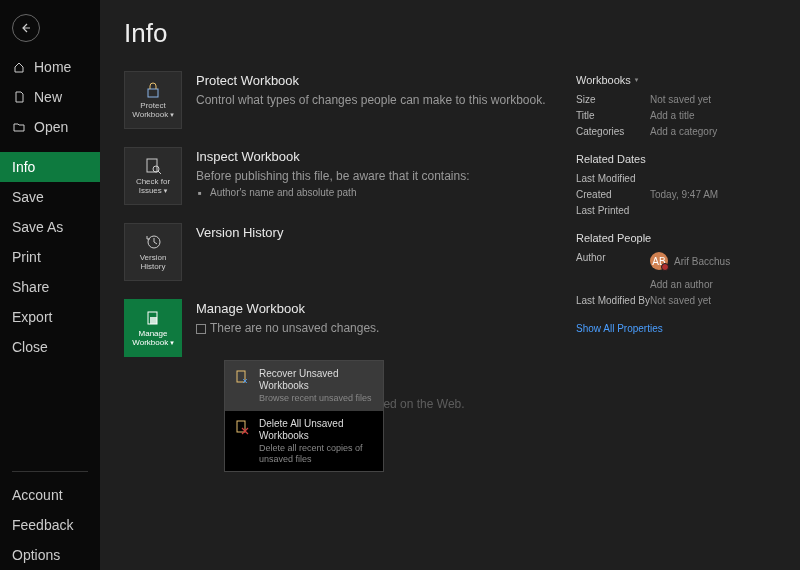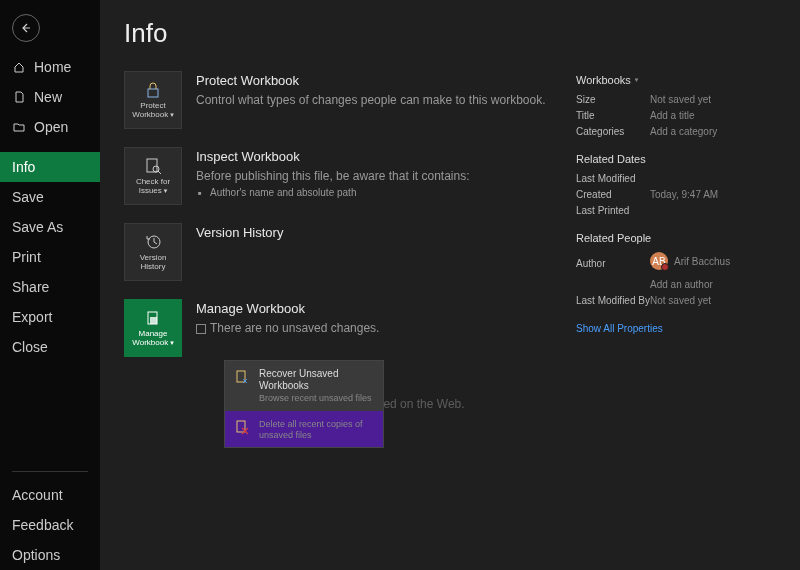--- a/index.html
+++ b/index.html
@@ -23,21 +23,21 @@
 .tile-icon { width: 20px; height: 20px; display: flex; align-items: center; justify-content: center; }
 .tile-label { font-size: 8px; color: #ccc; text-align: center; line-height: 1.1; padding: 0 2px; }
 .tile.active .tile-label { color: #fff; }
 .tile-caret { font-size: 7px; margin-left: 2px;}
 .section-body { flex: 1; padding-top: 2px; }
 .section-title { font-size: 13px; color: #e8e8e8; margin-bottom: 4px; }
 .section-desc { font-size: 12px; color: #999; line-height: 1.4; }
 .bullet-item { font-size: 10px; color: #999; padding-left: 14px; position: relative; margin-top: 2px; }
 .bullet-item::before { content: "■"; position: absolute; left: 2px; font-size: 6px; top: 3px; }
 
-.dropdown { position: absolute; left: 124px; top: 360px; width: 160px; background: #4c1d95; border: 1px solid #444; z-index: 10; }
+.dropdown { position: absolute; left: 124px; top: 360px; width: 160px; background: #000000; border: 1px solid #444; z-index: 10; }
 .dropdown-item { display: flex; gap: 8px; padding: 7px 8px; cursor: pointer; }
 .dropdown-item:first-child { background: #3a3a3a; }
 .dropdown-item .ditem-icon { width: 18px; height: 18px; flex-shrink: 0; display: flex; align-items: center; justify-content: center; }
 .dropdown-item .ditem-text { font-size: 10px; line-height: 1.2; }
 .dropdown-item .ditem-title { color: #ddd; font-size: 10px; }
 .dropdown-item .ditem-sub { color: #888; font-size: 9px; margin-top: 1px; }
 
 .props { width: 200px; padding-top: 56px; font-size: 10px; }
 .props-head { font-size: 11px; color: #ddd; margin-bottom: 8px; display: flex; align-items: center; gap: 4px; }
 .props-caret { font-size: 7px; color: #888; }
@@ -213,20 +213,21 @@
       </div>
     </div>
     <div class="dropdown-item">
       <div class="ditem-icon">
           <svg width="16" height="16" viewBox="0 0 16 16">
             <rect x="3" y="2" width="8" height="11" stroke="#e8c070" fill="none"></rect>
             <path d="M8 9 L14 15 M14 9 L8 15" stroke="#d04040" stroke-width="1.2"></path>
           </svg>
         </div>
       <div class="ditem-text">
+        <div class="ditem-title">Delete All Unsaved Workbooks</div>
         <div class="ditem-sub">Delete all recent copies of unsaved files</div>
       </div>
     </div>
   </div>
 
   <div class="props">
     <div class="props-head">
         <span>Workbooks</span>
         <span class="props-caret">▾</span>
       </div>
@@ -254,21 +255,21 @@
           <div class="prop-value">Today, 9:47 AM</div>
         </div>
       <div class="prop-row">
           <div class="prop-label">Last Printed</div>
           <div class="prop-value"></div>
         </div>
     </div>
 
     <div class="props-section">
       <div class="props-head">Related People</div>
-      <div class="prop-row" style="align-items:center">
+      <div class="prop-row" style="align-items:flex-start">
         <div class="prop-label">Author</div>
         <div class="prop-value author-row">
           <span class="avatar">AB</span>
           <span>Arif Bacchus</span>
         </div>
       </div>
       <div class="prop-row">
           <div class="prop-label"></div>
           <div class="prop-value">Add an author</div>
         </div>

